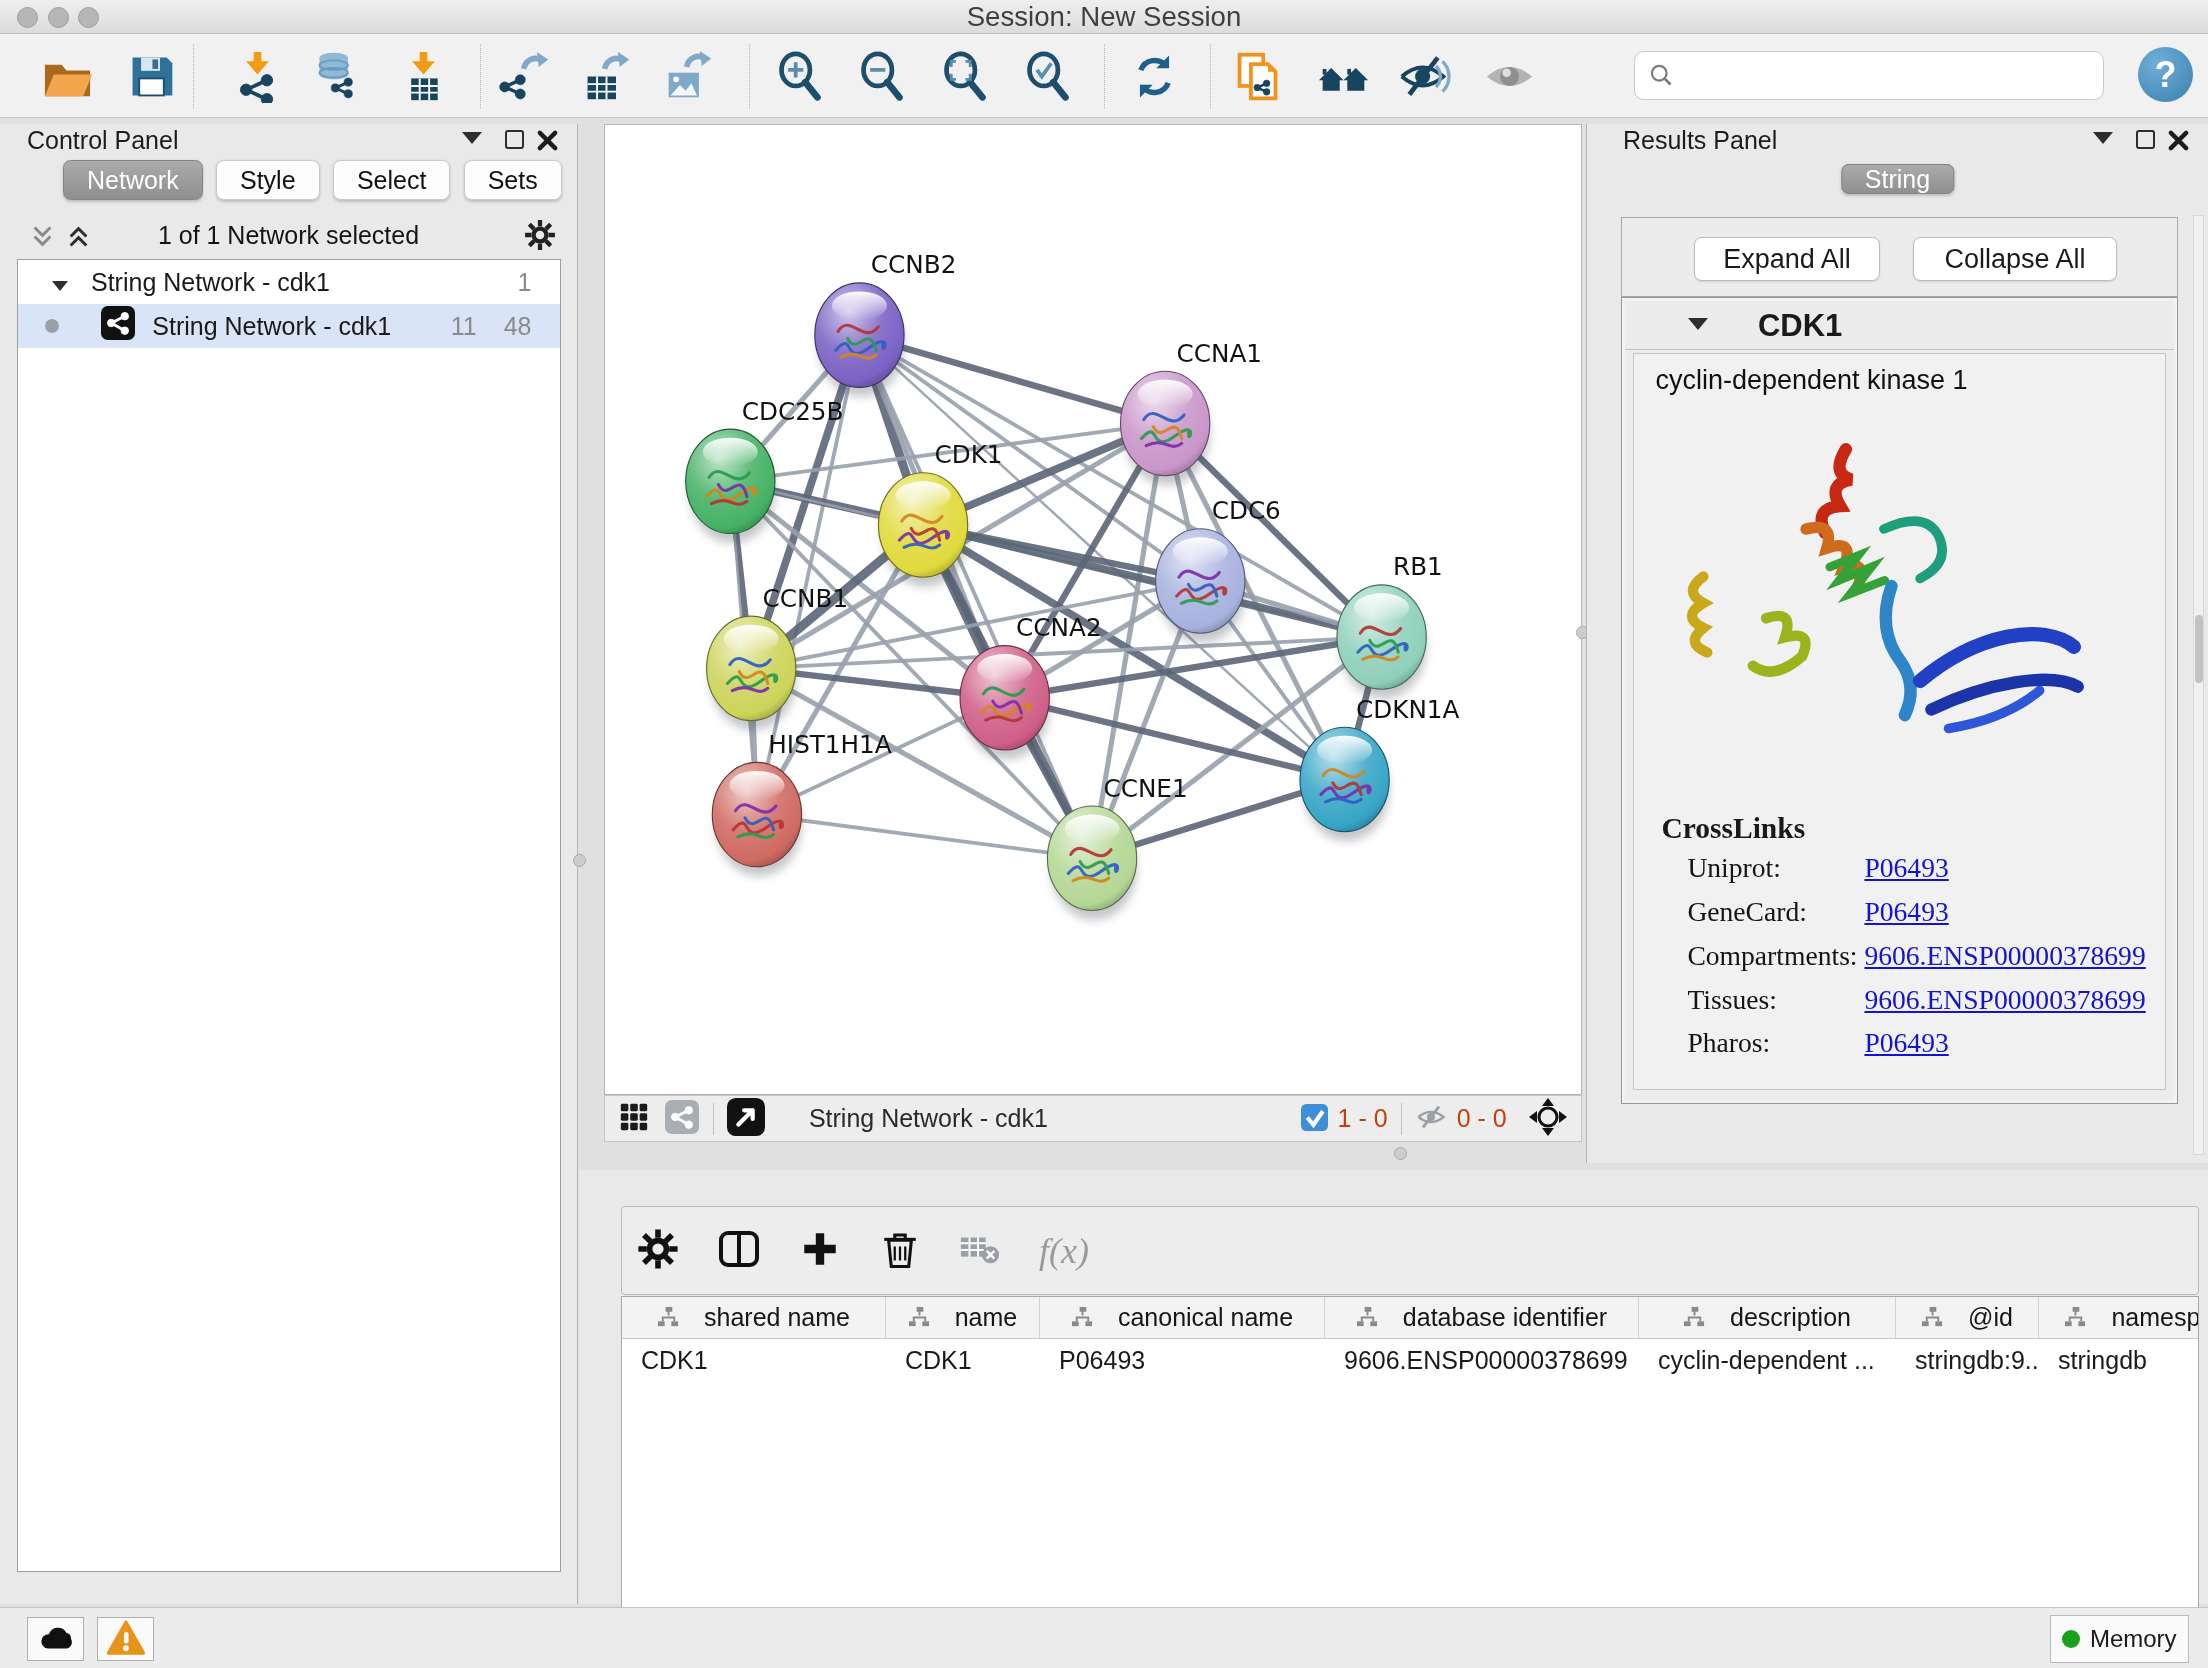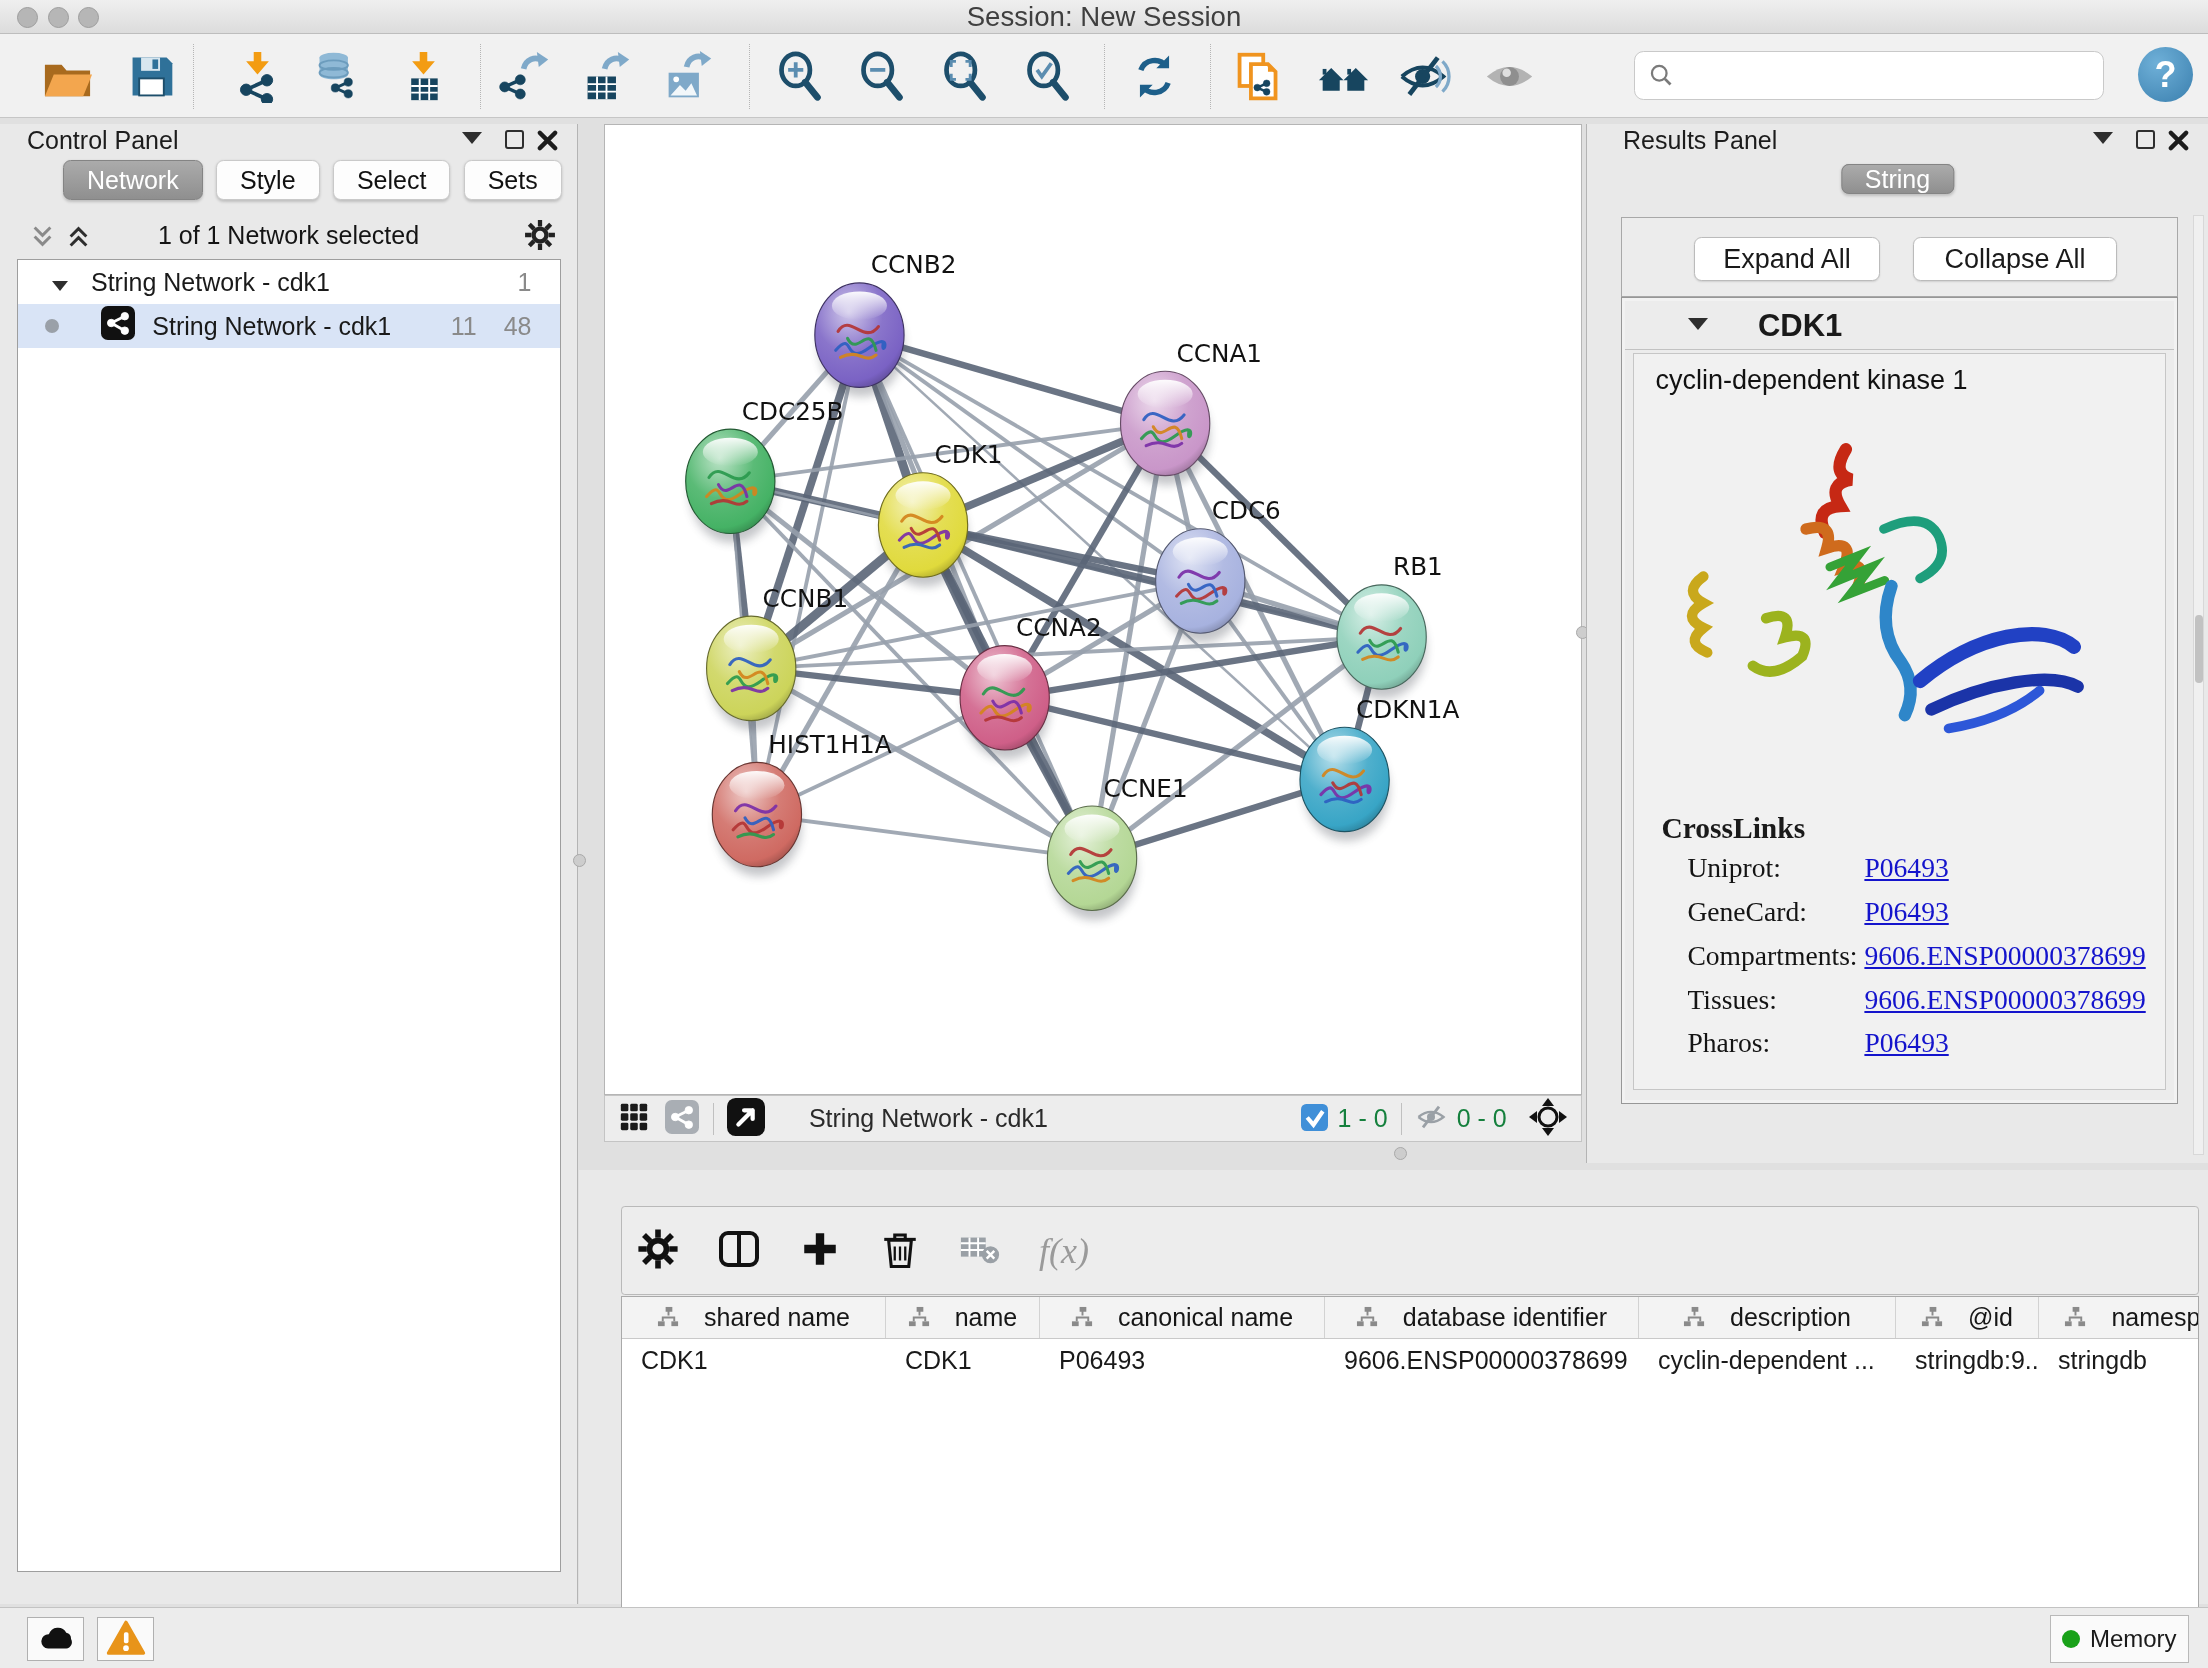--- a/index.html
+++ b/index.html
@@ -48,21 +48,21 @@
   .tcount { color:#8a8a8a; }
   .bullet { width:14.3px; height:14.3px; border-radius:50%; background:#9aa0a8; }
 
   
   .netview { position:absolute; left:604px; top:124px; width:978px; height:971px;
     background:#fff; border:1px solid #b5b5b5; }
   .net-toolbar { position:absolute; left:604px; top:1095px; width:978px; height:47px;
     background:#ededed; border:1px solid #c4c4c4; display:flex; align-items:center; padding:0 13.3px; }
   .ntsep { width:0; height:32px; border-left:1px solid #c0c0c0; margin:0 13.3px; }
   .nt-title { font-size:25px; color:#2a2a2a; margin-left:44px; }
-  .nt-gray { font-size:25px; color:#15803d; margin-left:9.5px; }
+  .nt-gray { font-size:25px; color:#c2410c; margin-left:9.5px; }
 
   .split-dot { position:absolute; width:13.3px; height:13.3px; border-radius:50%; background:#cdcdcd; border:1px solid #a9a9a9; }
 
   
   .results-panel { position:absolute; left:1586px; top:124px; width:622px; height:1039px;
     background:#e9e9e9; border-left:1px solid #b4b4b4; }
   .rp-tab { position:absolute; top:36px; left:50%; transform:translateX(-50%); }
   .rp-btnbox { position:absolute; left:34px; width:557px; top:93px; height:80px; background:#ececec; border:1px solid #a8a8a8; }
   .rp-btn { position:absolute; top:19px; height:44px; line-height:42px; background:#fff; border:1px solid #bbb;
     border-radius:7.6px; font-size:27px; text-align:center; box-shadow:0 1px 1.9px rgba(0,0,0,.12); }

